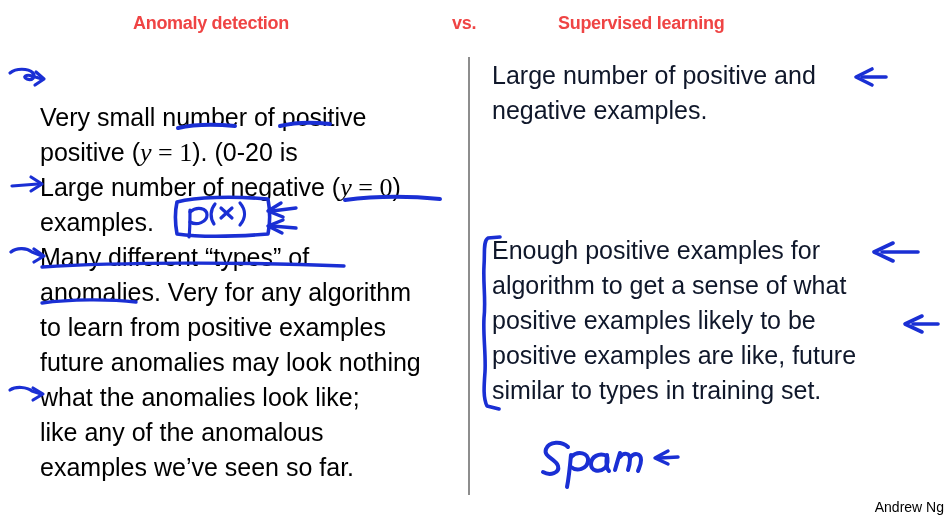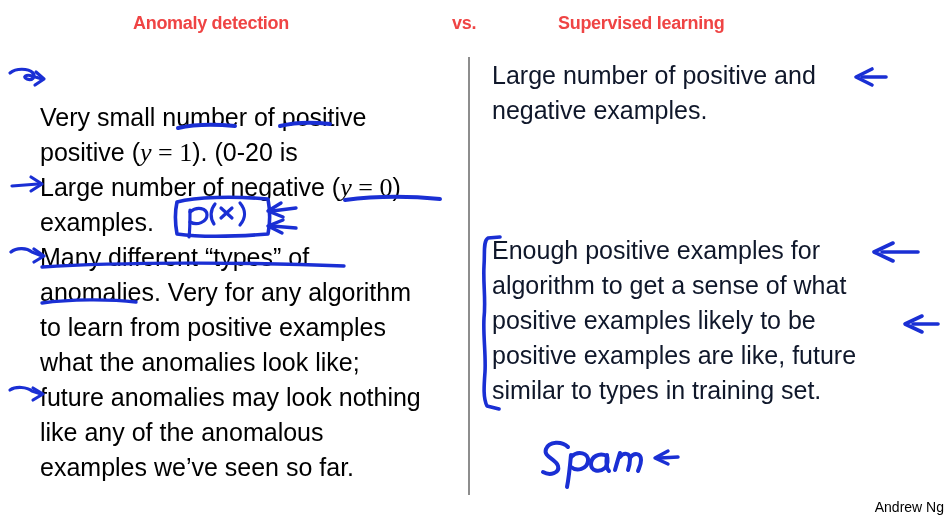--- a/index.html
+++ b/index.html
@@ -141,25 +141,25 @@
   <div class="body-line">
     <span>Many different “types” of</span>
   </div>
   <div class="body-line">
     <span>anomalies. Very for any algorithm</span>
   </div>
   <div class="body-line">
     <span>to learn from positive examples</span>
   </div>
   <div class="body-line">
+    <span>future anomalies may look nothing</span>
+  </div>
+
+  <div class="body-line">
     <span>what the anomalies look like;</span>
-  </div>
-
-  <div class="body-line">
-    <span>future anomalies may look nothing</span>
   </div>
   <div class="body-line">
     <span>like any of the anomalous</span>
   </div>
   <div class="body-line">
     <span>examples we’ve seen so far.</span>
   </div>
 </div>
 
 <div id="right-col">

